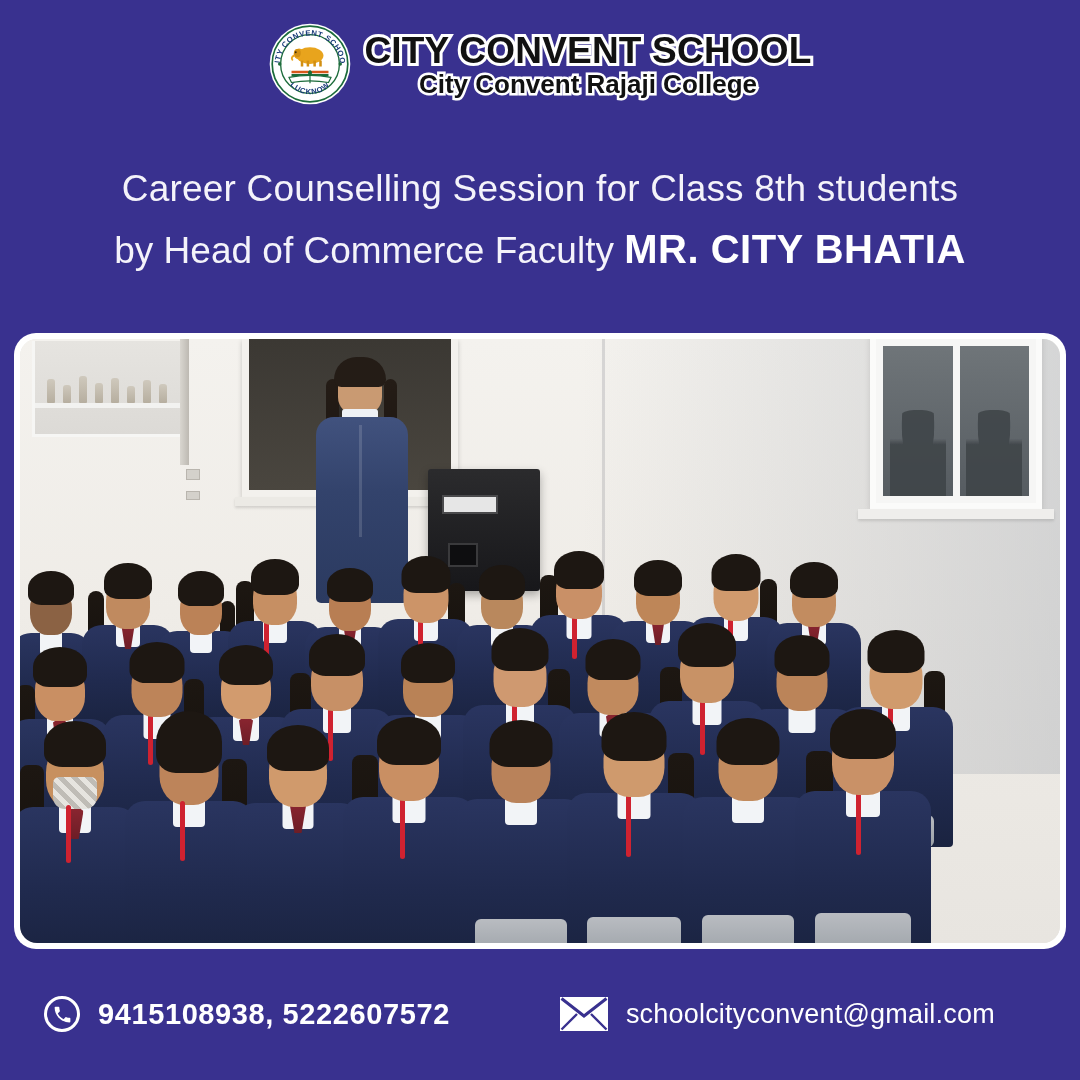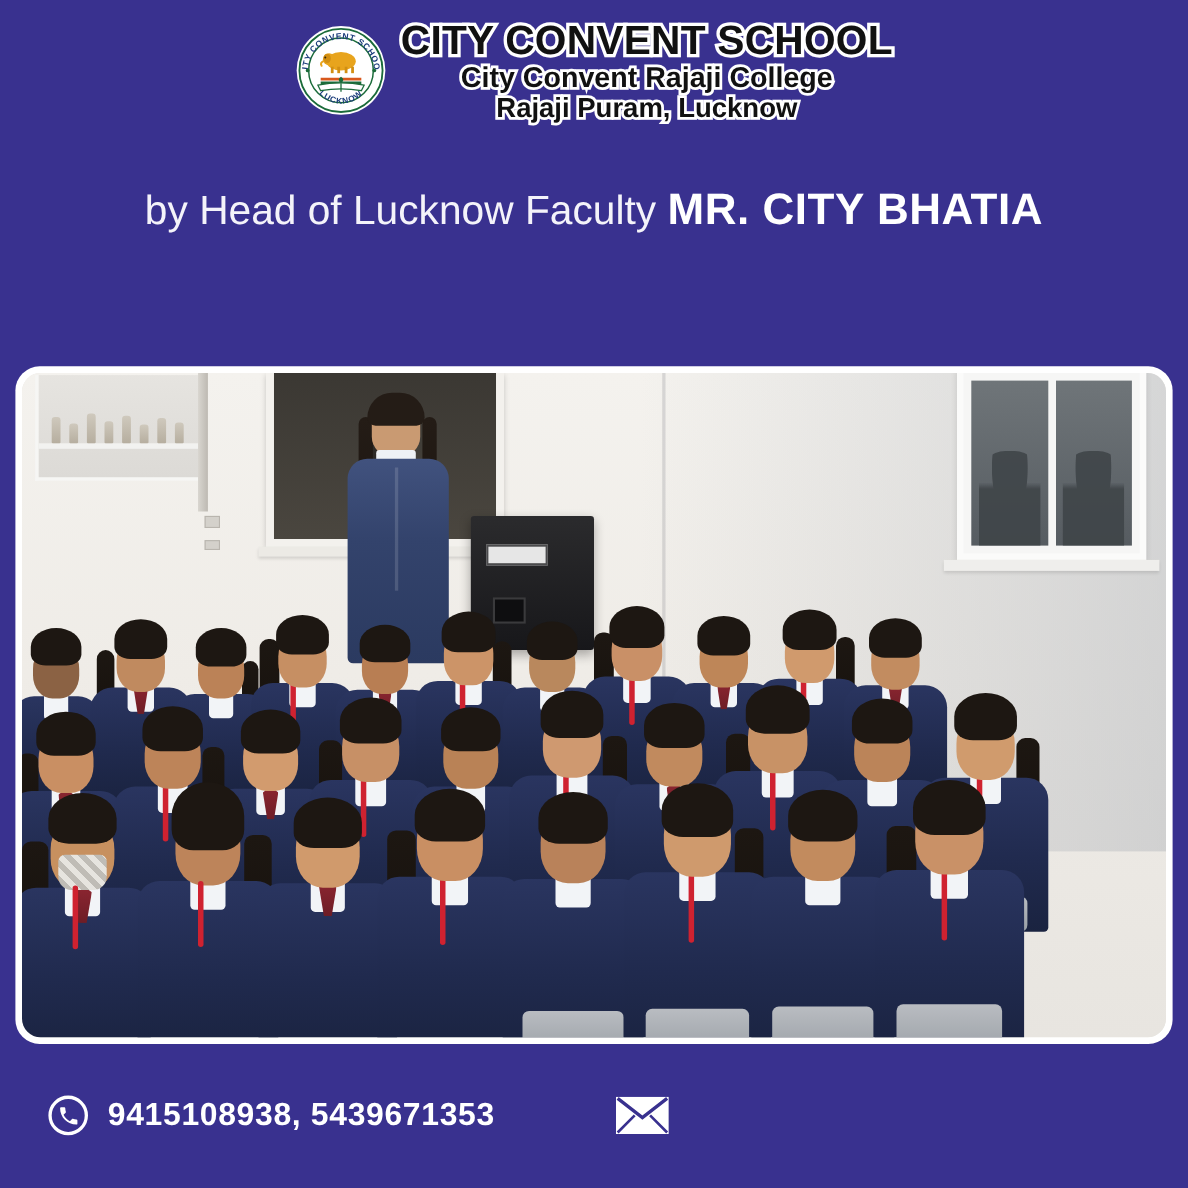--- a/index.html
+++ b/index.html
@@ -281,26 +281,26 @@
       <path d="M 28 62 h 44 v 3 h -44 z" fill="#1b6b3a"></path>
       <path d="M 25 66 q 25 -5 50 0 l -3 6 q -22 -4 -44 0 z" fill="#ffffff" stroke="#1b6b3a" stroke-width="1.4"></path>
       <path d="M 50 64 v 9" stroke="#1b6b3a" stroke-width="1.4"></path>
       <path d="M 50 57 q -5 3 0 7 q 5 -4 0 -7" fill="#1b6b3a"></path>
     </svg>
   </div>
 
   <div class="school-lines">
     <div class="sn1">CITY CONVENT SCHOOL</div>
     <div class="sn2">City Convent Rajaji College</div>
-    <div class="sn3">Rajaji Puram, Lucknow</div>
   </div>
 </div>
 
 <div class="title-block">
-  <div class="title-line2"><span>by Head of Lucknow Faculty </span><span class="presenter">MR. CITY BHATIA</span></div>
+  <div class="title-line1">Career Counselling Session for Class 8th students</div>
+  <div class="title-line2"><span>by Head of Commerce Faculty </span><span class="presenter">MR. CITY BHATIA</span></div>
 </div>
 
 <div class="photo-frame">
   <div class="photo blur">
 
     <div class="wall"></div>
     <div class="wall-shadow-right"></div>
     <div class="wall-seam"></div>
 
     <div class="cabinet">
@@ -586,25 +586,26 @@
 </div>
 
 <div class="footer">
 
   <div class="contact phone">
     <span class="phone-icon">
       <svg viewBox="0 0 24 24" width="21" height="21" fill="#ffffff">
         <path d="M6.6 10.8c1.4 2.8 3.8 5.1 6.6 6.6l2.2-2.2c.3-.3.7-.4 1-.2 1.1.4 2.3.6 3.6.6.6 0 1 .4 1 1V20c0 .6-.4 1-1 1C10.6 21 3 13.4 3 4c0-.6.4-1 1-1h3.4c.6 0 1 .4 1 1 0 1.3.2 2.5.6 3.6.1.3 0 .7-.2 1l-2.2 2.2z"></path>
       </svg>
     </span>
-    <span class="contact-text">9415108938, 5439671353</span>
+    <span class="contact-text">9415108938, 5222607572</span>
   </div>
 
   <div class="contact email">
     <span class="mail-icon">
       <svg viewBox="0 0 48 34" width="48" height="34">
         <rect x="0" y="0" width="48" height="34" fill="#ffffff"></rect>
         <path d="M1.5 1.5 L24 19 L46.5 1.5" fill="none" stroke="#39318f" stroke-width="3"></path>
         <path d="M1.5 32.5 L17 17 M46.5 32.5 L31 17" stroke="#39318f" stroke-width="2.4" fill="none"></path>
       </svg>
     </span>
+    <span class="contact-text">schoolcityconvent@gmail.com</span>
   </div>
 </div>
 
 </body></html>

